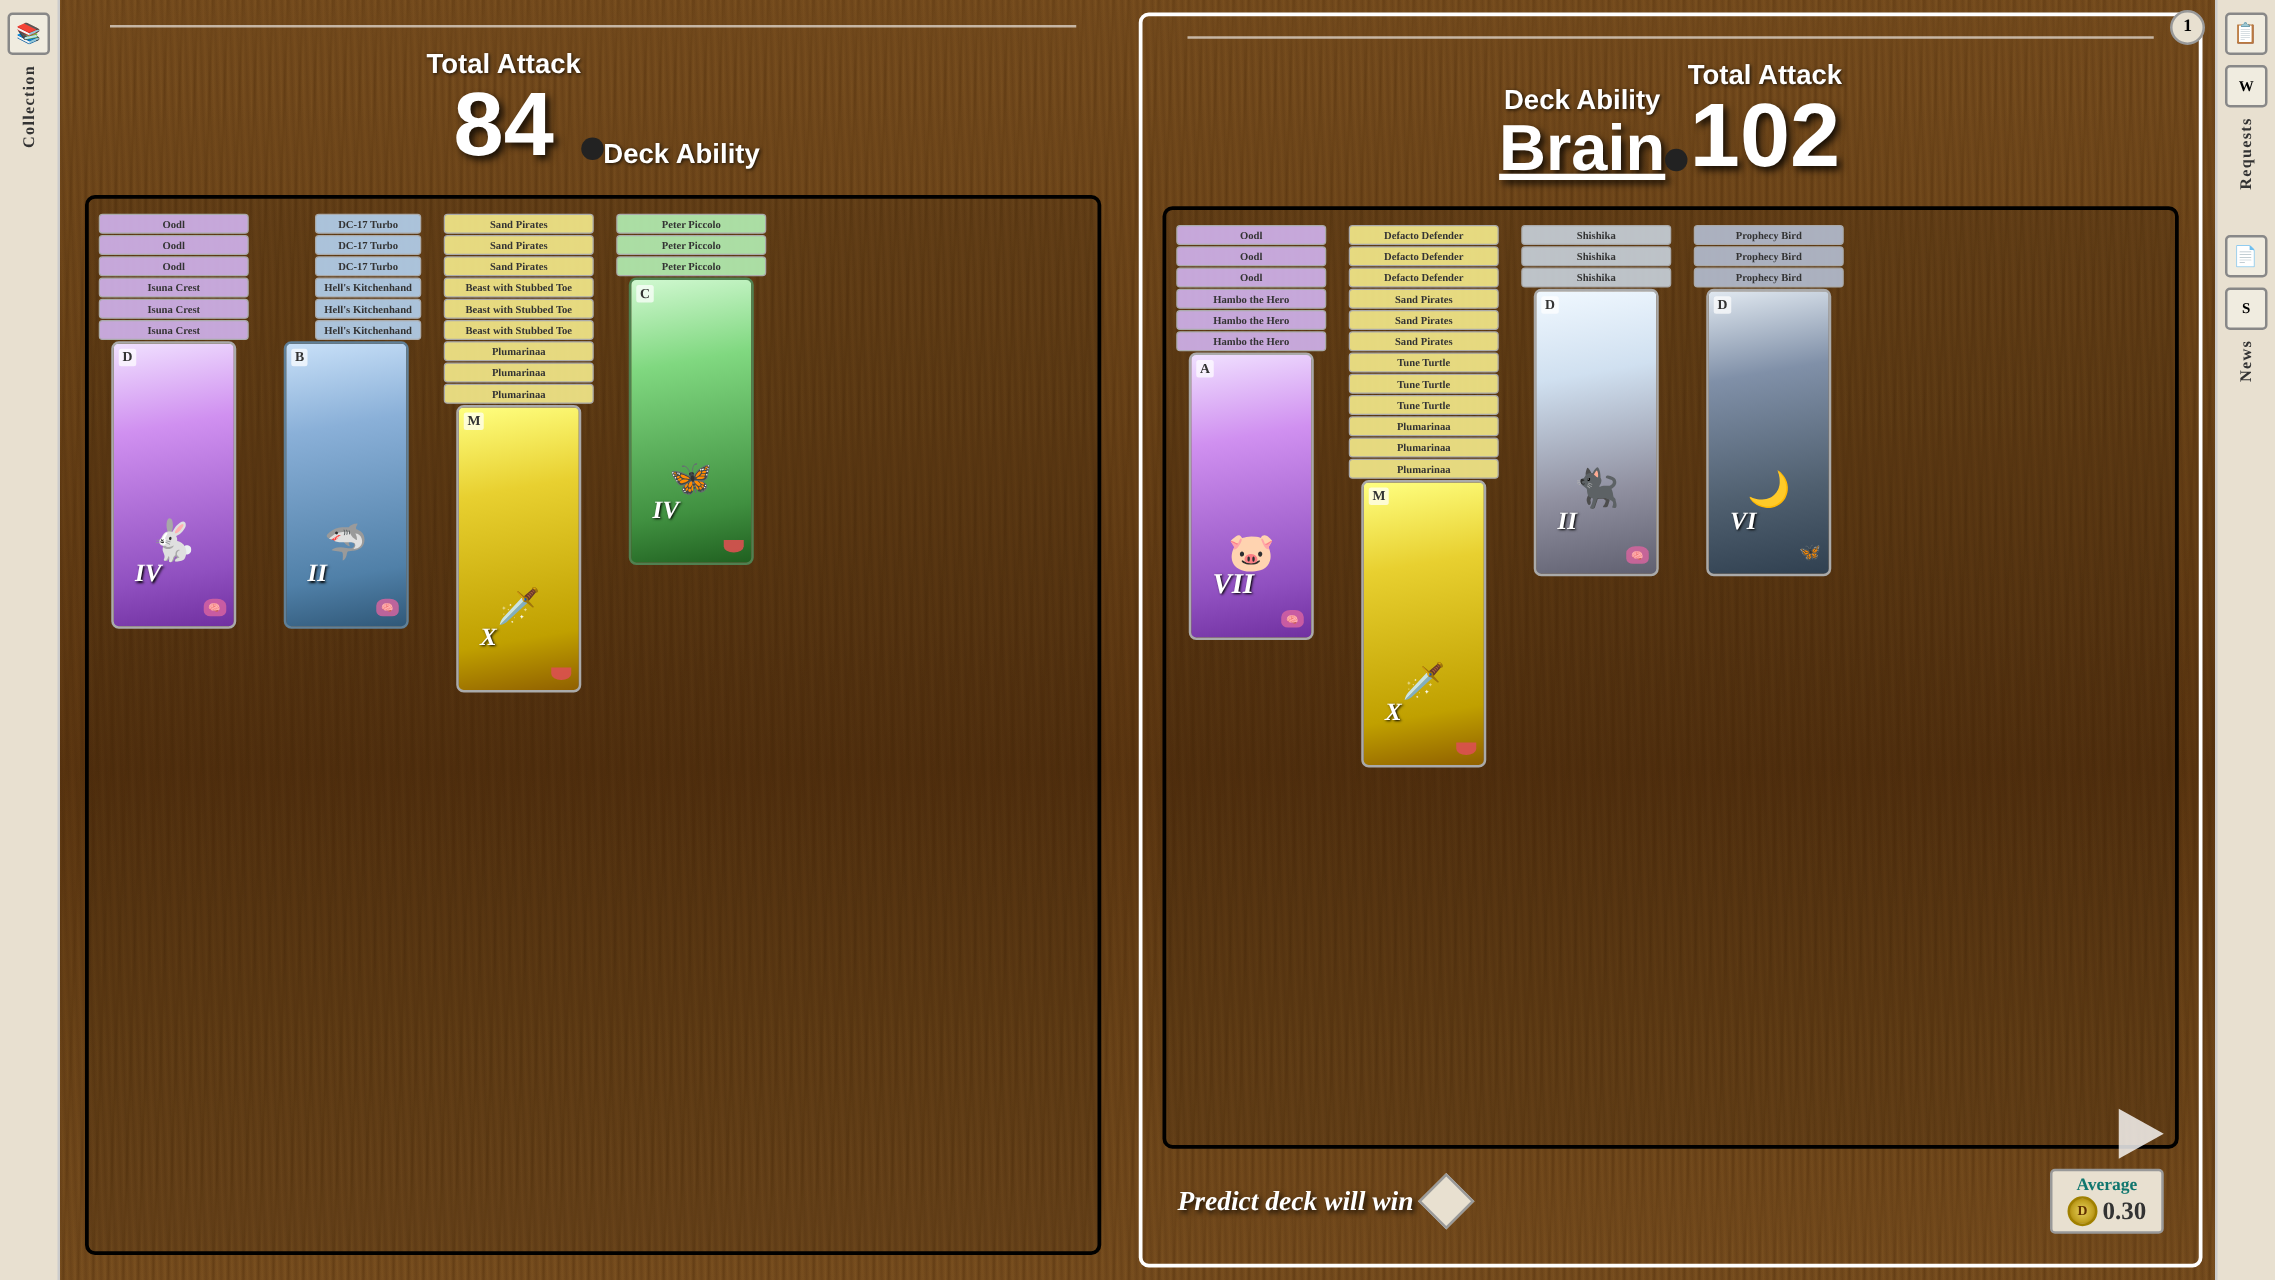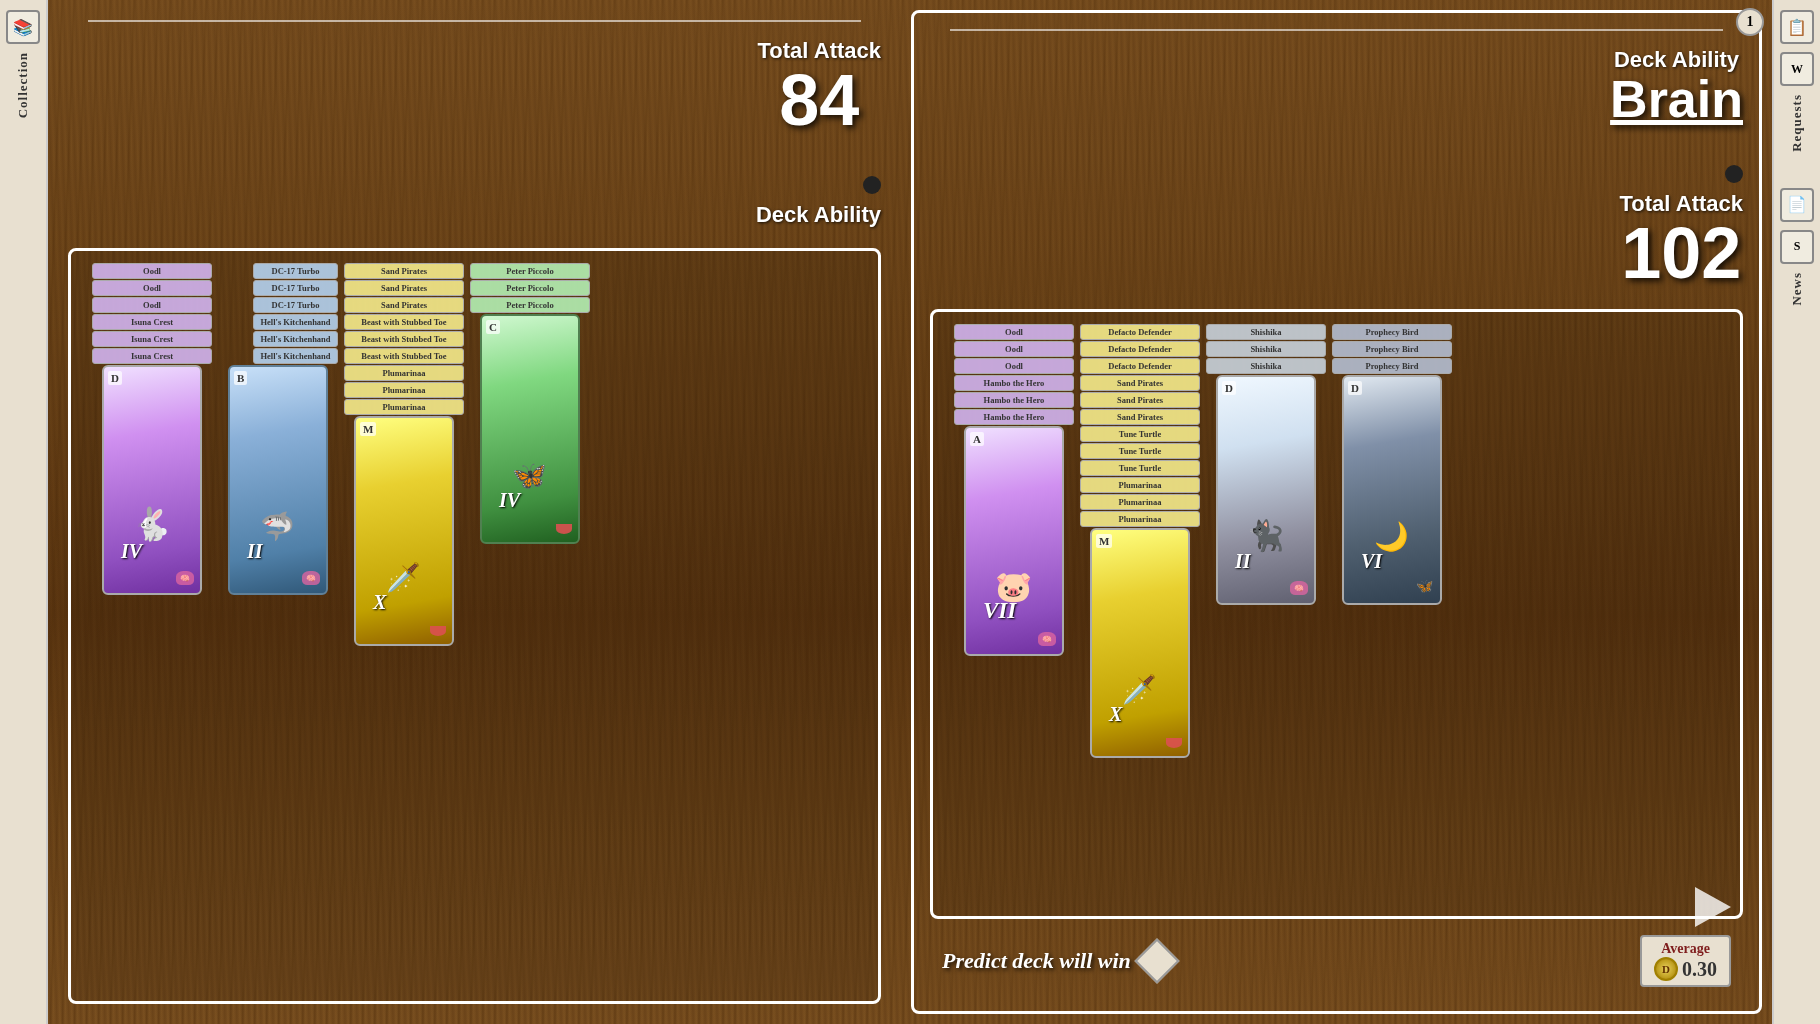--- a/index.html
+++ b/index.html
@@ -137,22 +137,22 @@
     }
 
     .player-divider {
       height: 2px;
       background: rgba(255,255,255,0.6);
       margin: 0 20px 16px 20px;
     }
 
     .stats-row {
       display: flex;
-      flex-direction: column;
-      justify-content: flex-start;
+      flex-direction: row;
+      justify-content: center;
       align-items: flex-end;
       margin-bottom: 20px;
     }
 
     .stat-block {
       text-align: center;
     }
 
     .stat-label {
       font-size: 22px;
@@ -196,28 +196,28 @@
       border-radius: 8px;
       margin: 10px;
       padding: 16px;
       display: flex;
       flex-direction: column;
       position: relative;
     }
 
     
     .cards-container {
-      border: 3px solid #ffffff;
+      border: 3px solid #000000;
       border-radius: 8px;
       flex: 1;
-      padding: 12px 21px;
+      padding: 12px 8px;
       display: flex;
       flex-direction: row;
       align-items: flex-start;
-      gap: 6px;
+      gap: 18px;
       background: rgba(0,0,0,0.1);
       overflow: hidden;
     }
 
     .card-stack {
       display: flex;
       flex-direction: column;
       align-items: center;
       min-width: 100px;
       max-width: 120px;
@@ -258,21 +258,21 @@
       border-radius: 4px;
       padding: 4px 12px;
       display: flex;
       flex-direction: column;
       align-items: center;
     }
 
     .predict-avg-label {
       font-size: 14px;
       font-weight: bold;
-      color: #7f1d1d;
+      color: #0f766e;
     }
 
     .predict-avg-value {
       font-size: 20px;
       font-weight: bold;
       color: #333;
     }
 
     .play-button {
       position: absolute;

